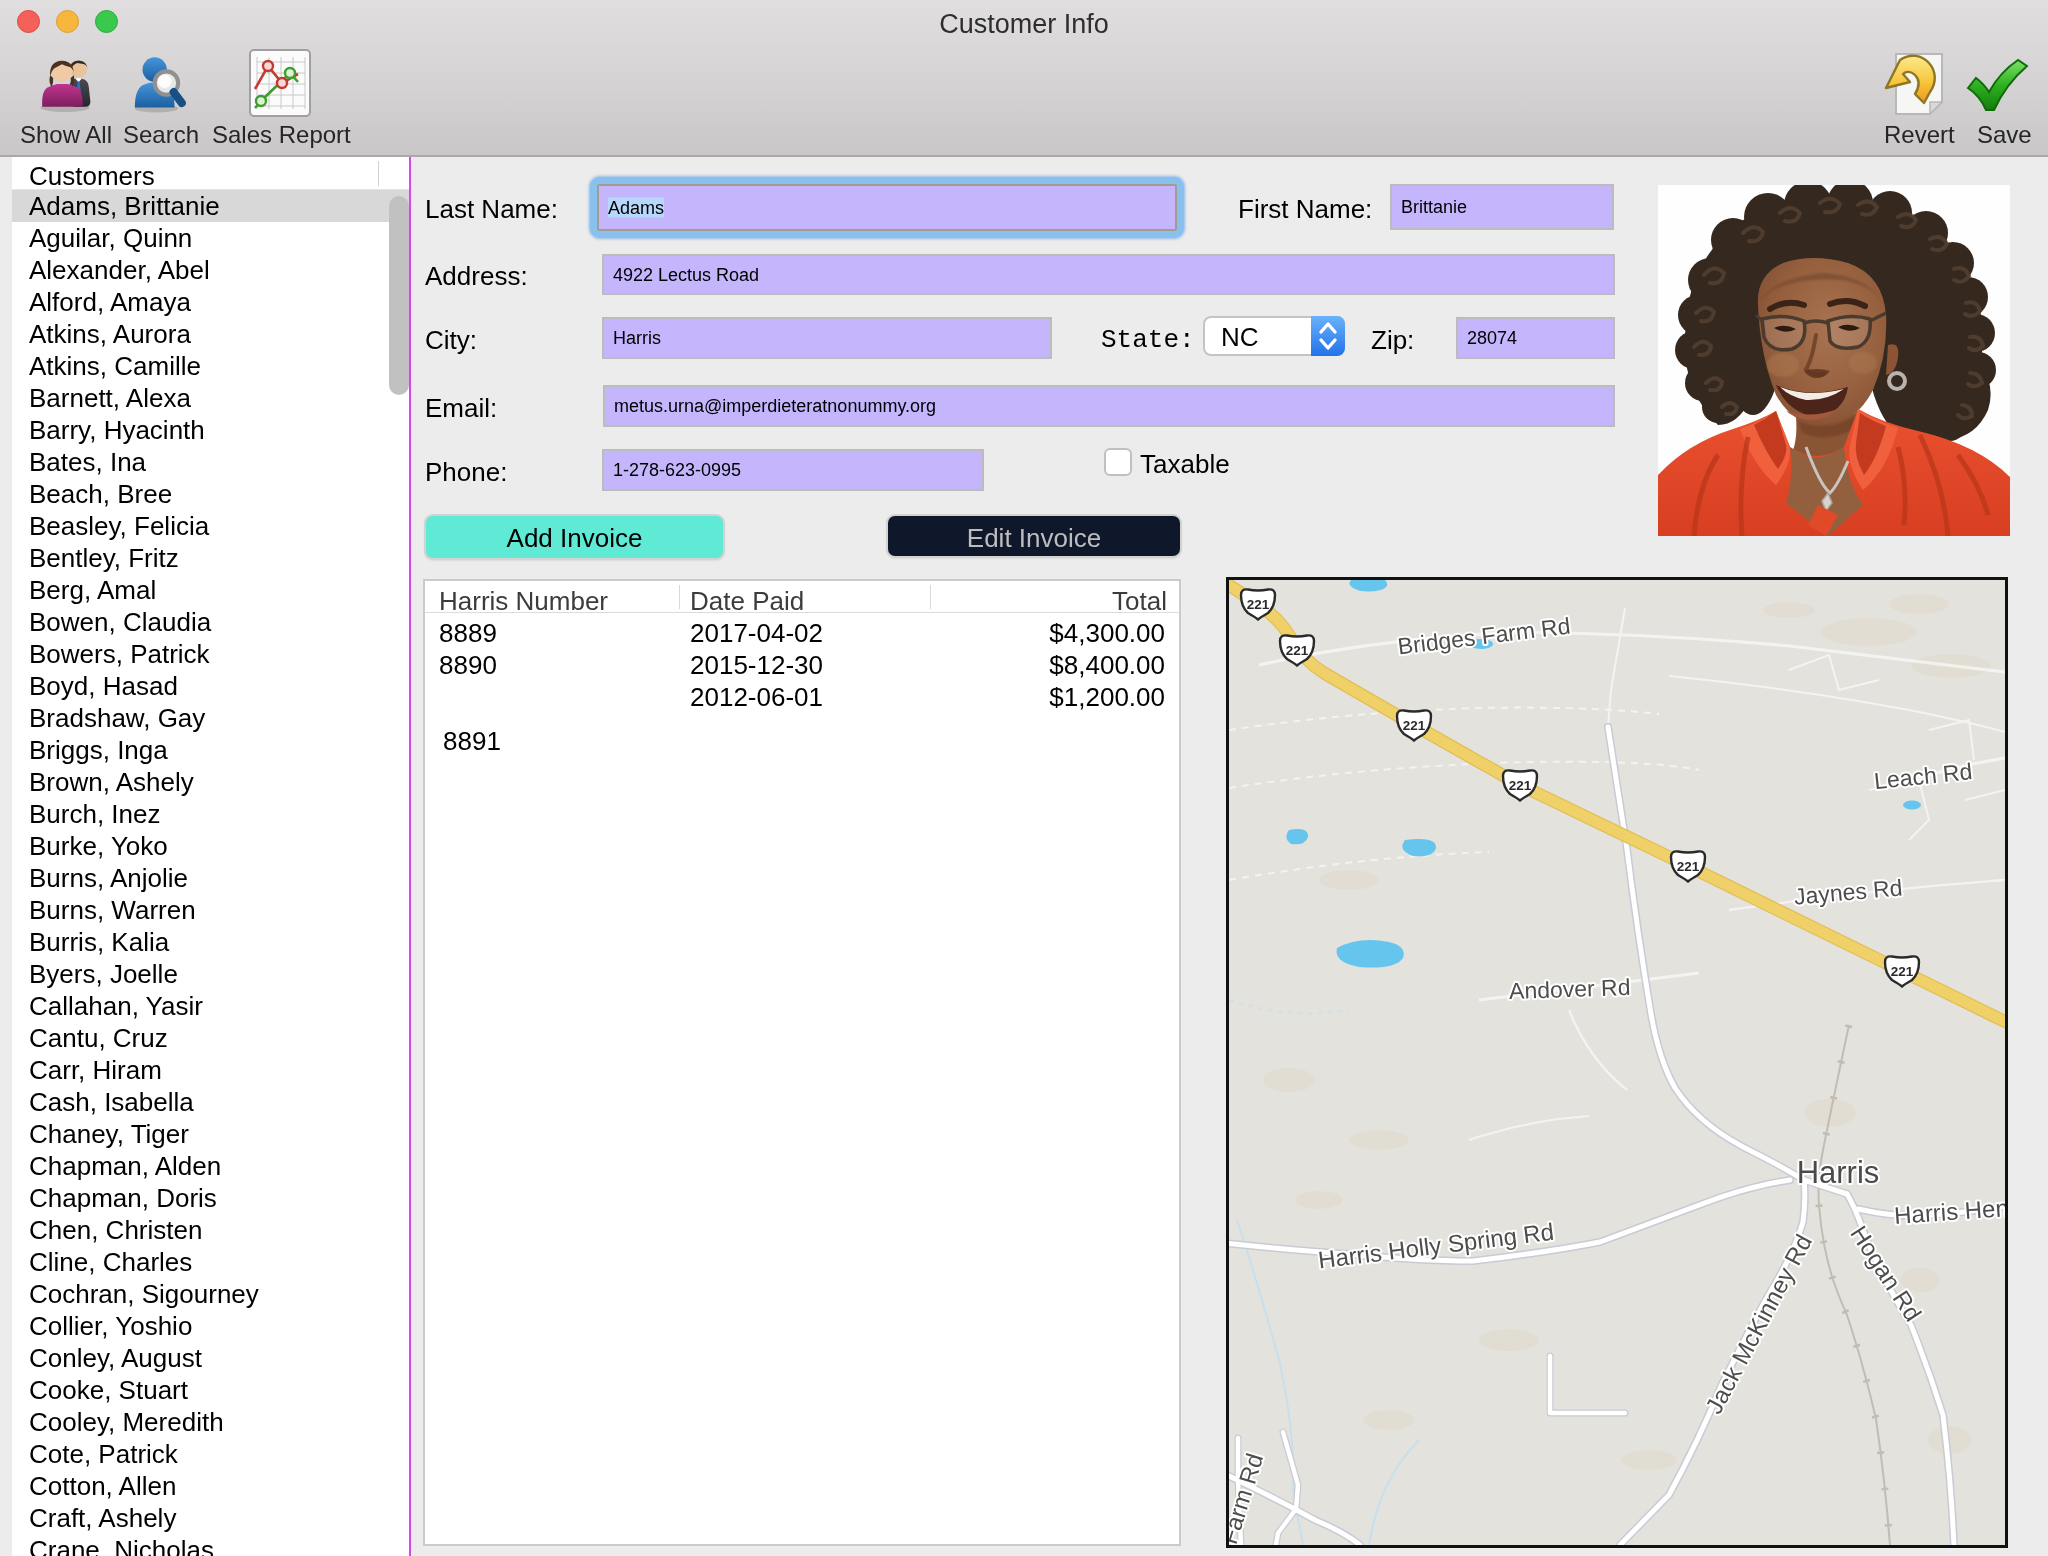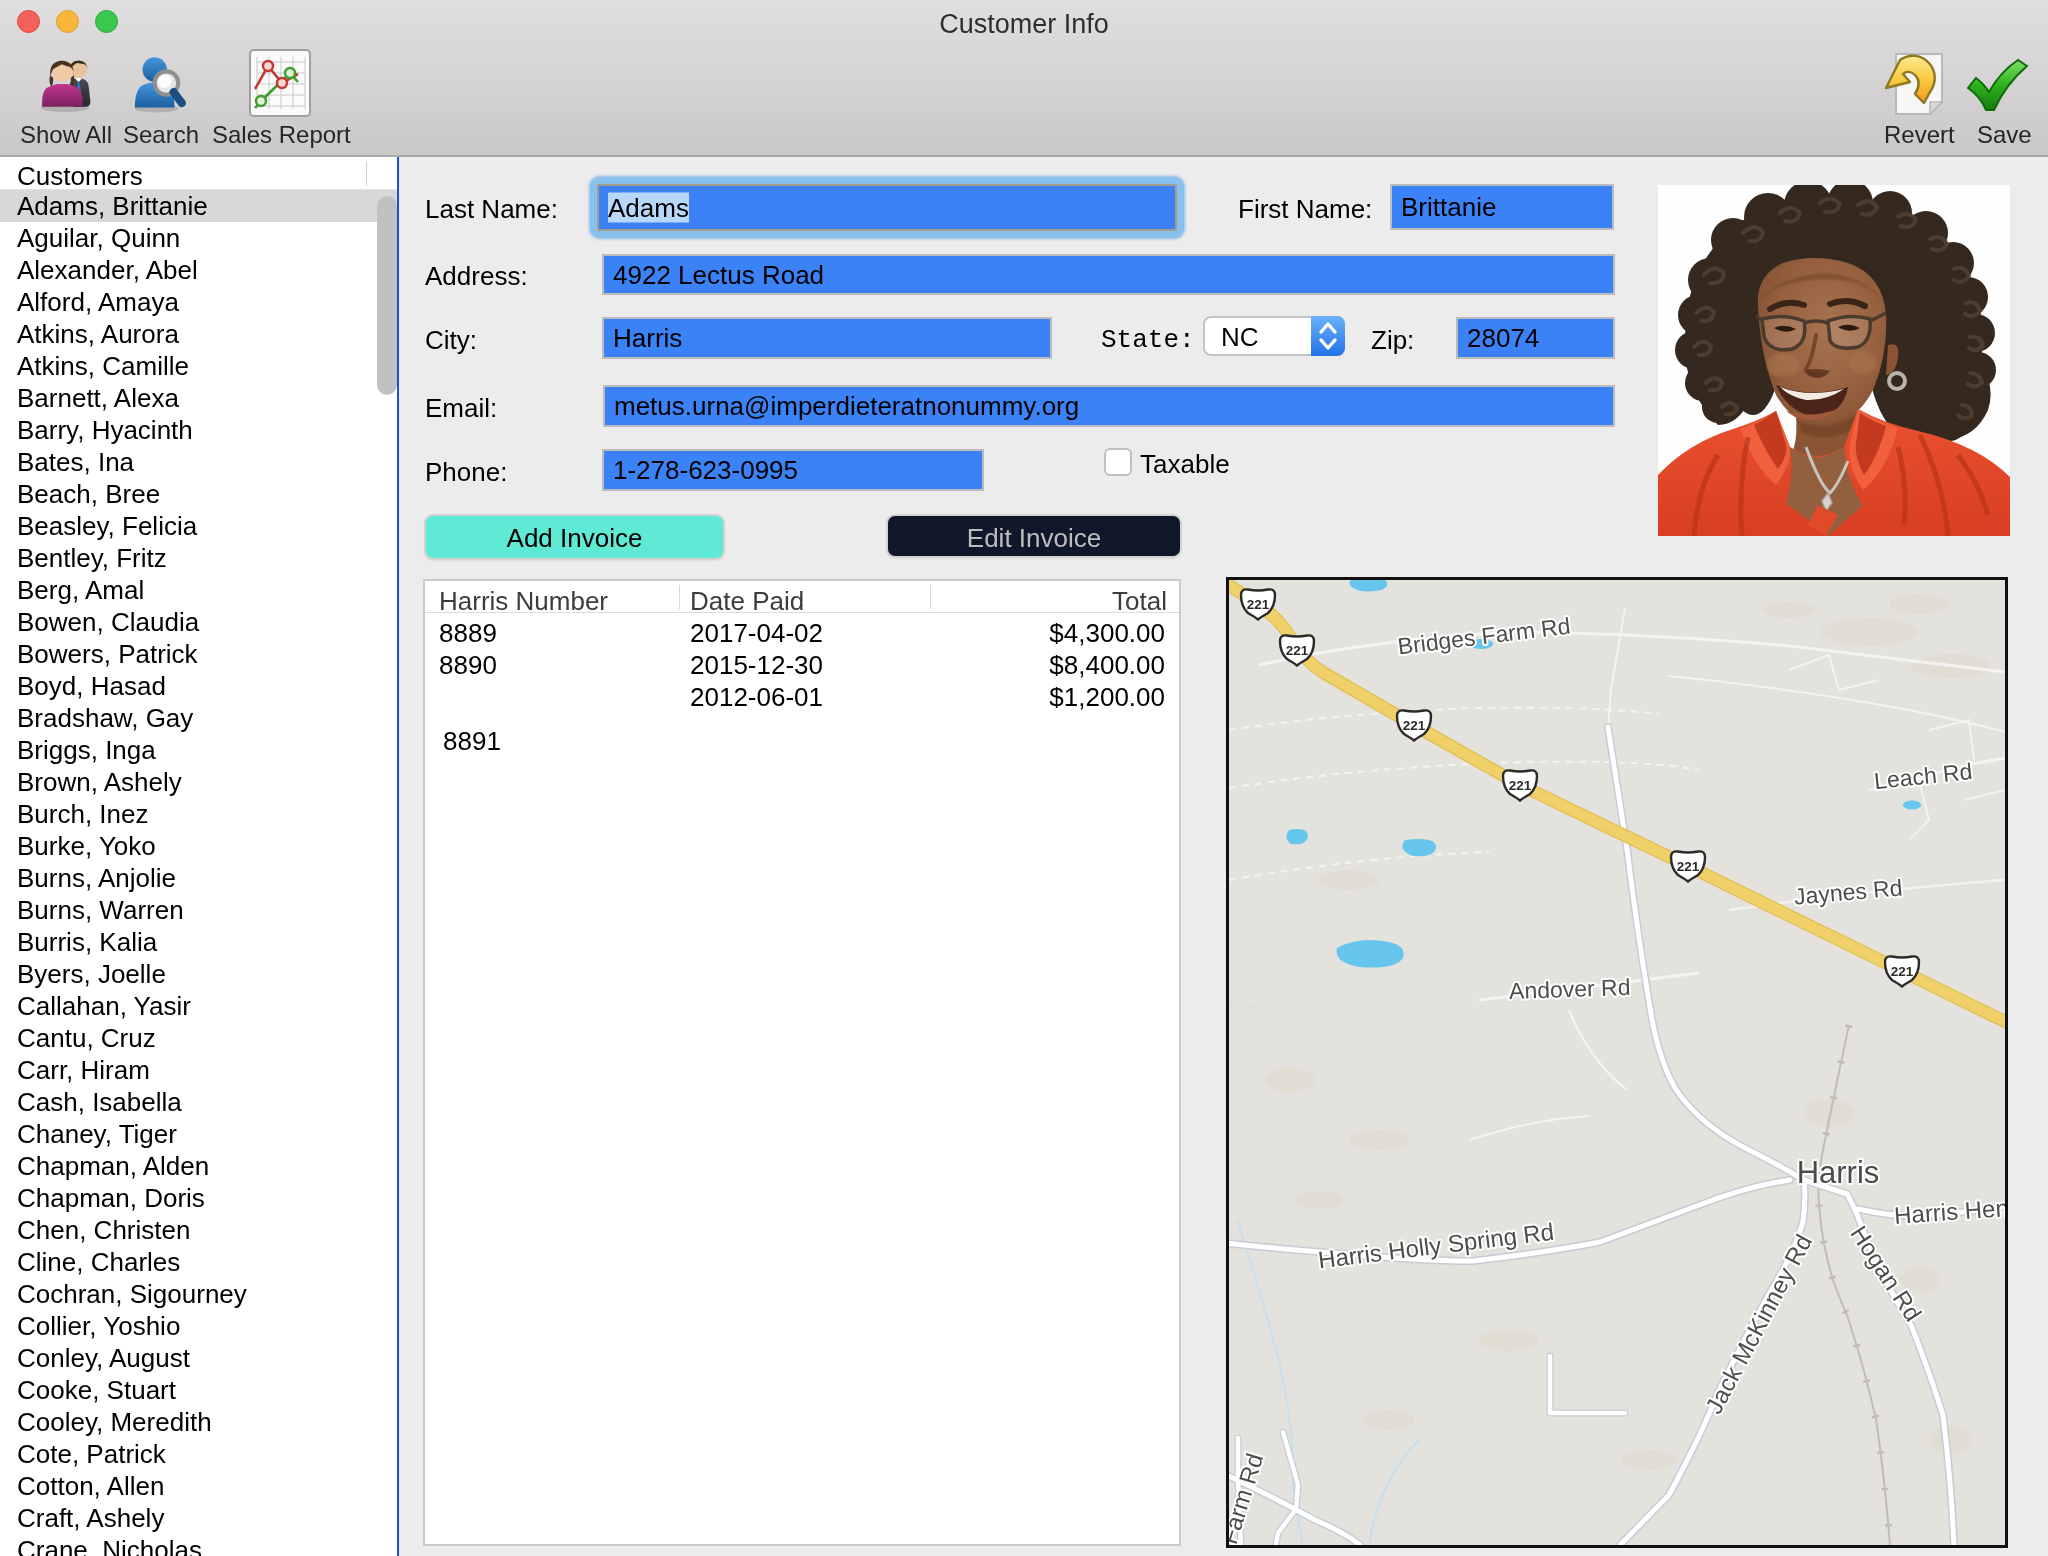--- a/index.html
+++ b/index.html
@@ -9,30 +9,30 @@
   position:absolute; left:0; top:0; width:2048px; height:157px;
   background:linear-gradient(180deg,#e0dede 0%,#d4d2d2 55%,#c9c7c7 100%);
   border-bottom:2px solid #a9a9a9;
 }
 #title { position:absolute; top:9px; left:0; width:2048px; text-align:center; font-size:27px; color:#2e2e2e; }
 .tl { position:absolute; top:10px; width:23px; height:23px; border-radius:50%; }
 #tl-r { left:17px; background:#f4605a; border:1px solid #dd4a41; }
 #tl-y { left:56px; background:#f8b63c; border:1px solid #daa02f; }
 #tl-g { left:95px; background:#3bc84f; border:1px solid #2fa83f; }
 .tblabel { position:absolute; top:121px; font-size:24px; color:#262626; text-align:center; white-space:nowrap; }
-#sidebar { position:absolute; left:0; top:157px; width:399px; height:1399px; background:#fff; border-right:2px solid #1d4ed8; }
+#sidebar { position:absolute; left:12px; top:157px; width:399px; height:1399px; background:#fff; border-right:2px solid #d946ef; }
 #cust-head { position:absolute; left:0; top:0; width:100%; height:33px; border-bottom:1px solid #e4e4e4; }
 #cust-head span { position:absolute; left:17px; top:4px; font-size:26px; color:#000; }
 #cust-head .div { position:absolute; left:366px; top:4px; width:1px; height:25px; background:#d0d0d0; }
 #list { position:absolute; left:0; top:33px; width:100%; }
 .row { height:32px; line-height:32px; padding-left:17px; font-size:26px; color:#000; white-space:nowrap; }
 .row.sel { background:#d8d8d8; }
 #thumb { position:absolute; left:377px; top:39px; width:20px; height:199px; background:#c1c1c1; border-radius:10px; }
 .lbl { position:absolute; font-size:26px; color:#000; }
-.field { position:absolute; background:#3b82f6; border:2px solid #bcbcbc; font-size:26px; color:#000; }
+.field { position:absolute; background:#c4b5fd; border:2px solid #bcbcbc; font-size:18px; color:#000; }
 .field span { position:absolute; left:9px; top:50%; transform:translateY(-50%); white-space:nowrap; }
 #ring { position:absolute; left:590px; top:177px; width:594px; height:61px; background:#88c1ee; border-radius:10px; box-shadow:0 0 3px 1px rgba(120,170,230,0.8); }
 #f-last { left:597px; top:184px; width:580px; height:47px; border-color:#a39d90; border-radius:2px; }
 #f-last .hl { background:#b8d8fb; }
 .btn { position:absolute; background:#5eead4; border:2px solid #d2d2d2; border-radius:9px; font-size:26px; color:#000; text-align:center; box-shadow:0 1px 2px rgba(0,0,0,0.07); }
 #tablewrap { position:absolute; left:423px; top:579px; width:758px; height:967px; background:#fff; border:2px solid #cbcbcb; }
 .th { position:absolute; top:5px; font-size:26px; color:#3c3c3c; }
 #tablewrap .hdiv { position:absolute; top:4px; width:1px; height:24px; background:#d8d8d8; }
 #tablewrap .hline { position:absolute; left:0; top:31px; width:100%; height:1px; background:#dcdcdc; }
 .td { position:absolute; font-size:26px; color:#000; }

